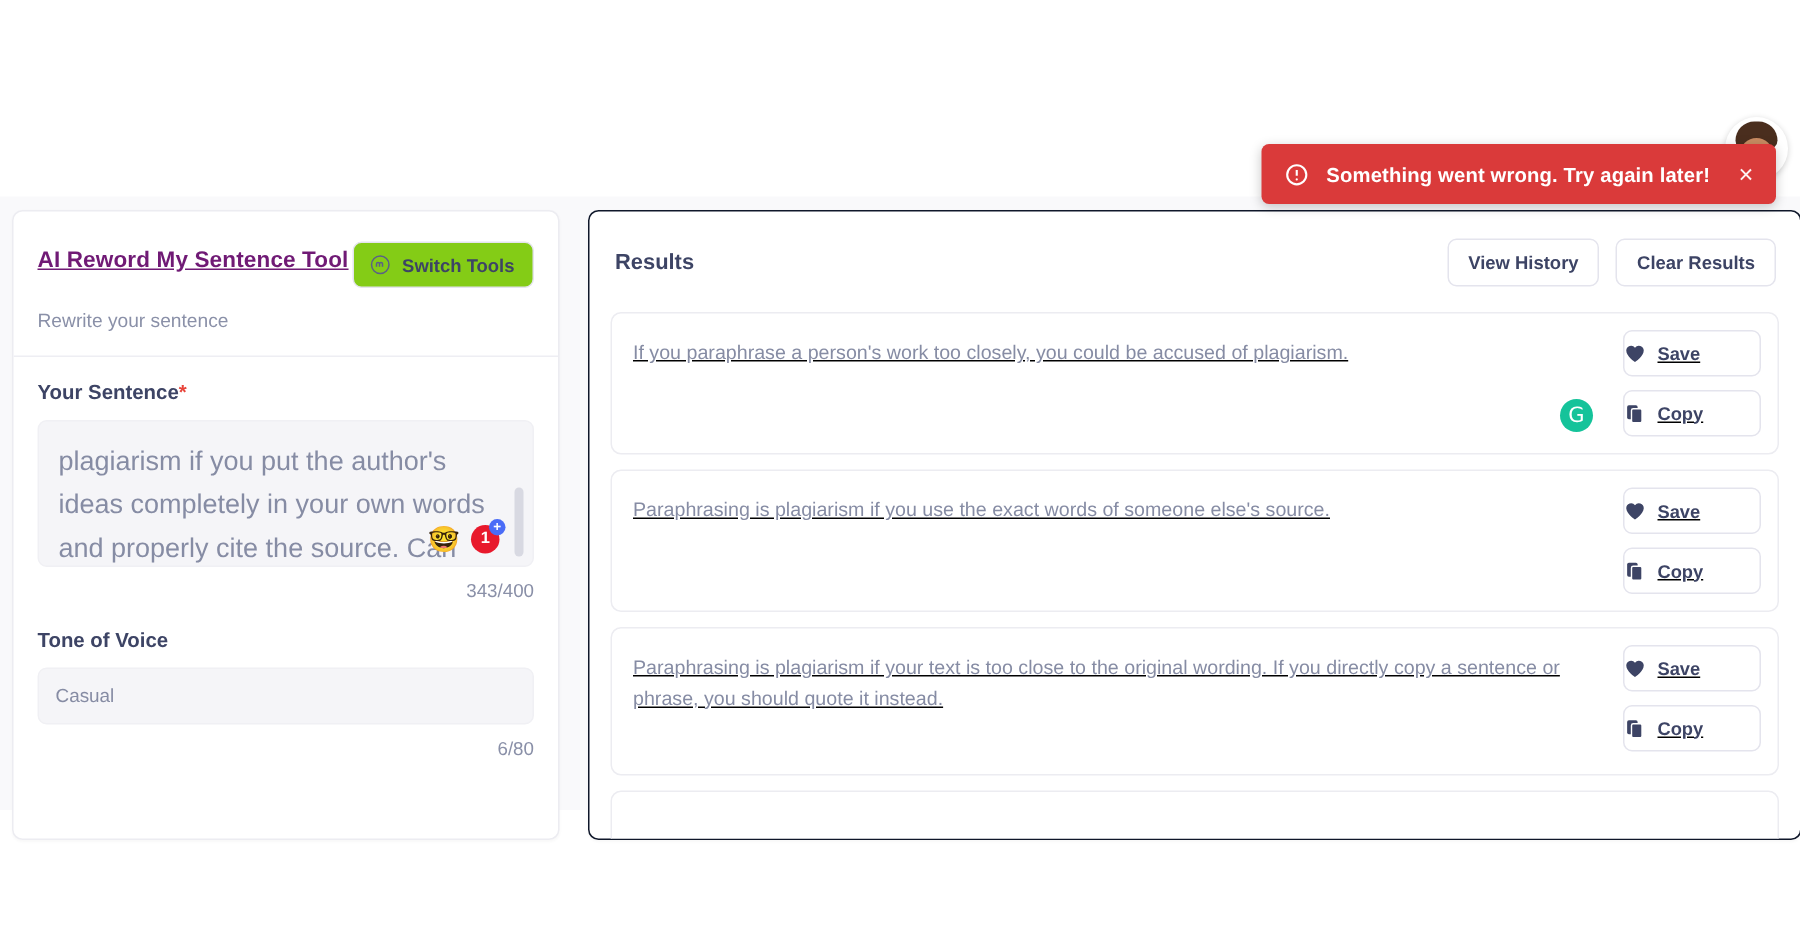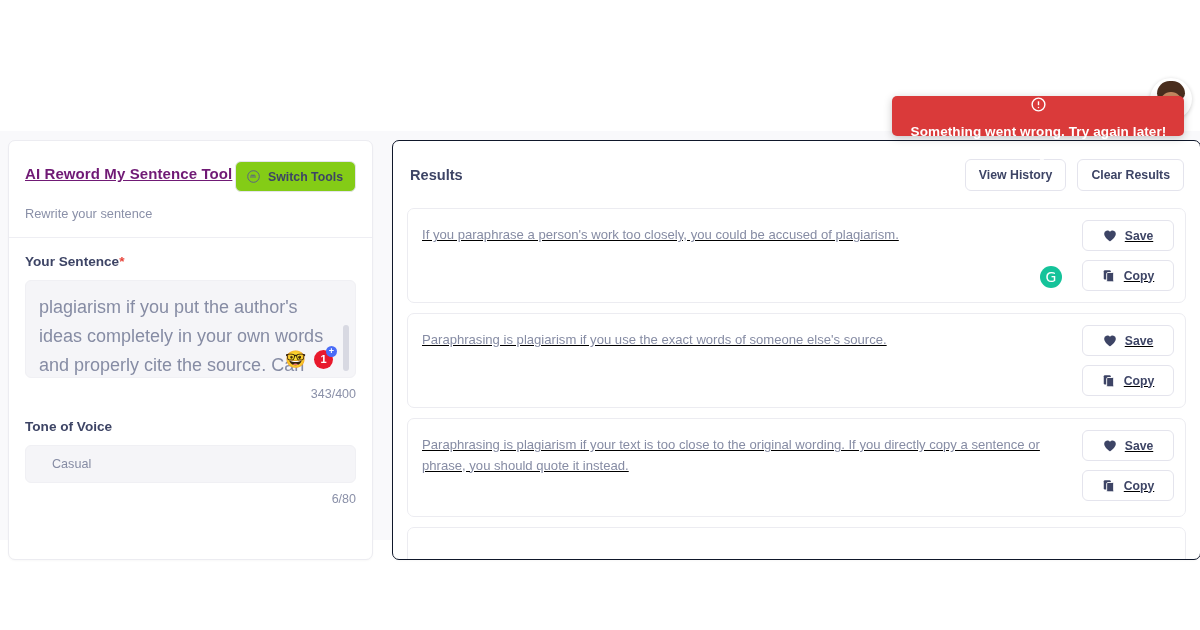--- a/index.html
+++ b/index.html
@@ -37,21 +37,20 @@
   
   .toast {
     position: absolute; top: 96px; right: 16px;
     min-width: 292px; height: 40px;
     background: #da3a3a;
     border-radius: 5px;
     display: flex; align-items: center; gap: 11px;
     padding: 0 14px 0 15px;
     box-shadow: 0 2px 8px rgba(0,0,0,.22);
     z-index: 40;
-    flex-direction: column;
   }
   .toast-msg {
     color: #ffffff; font-size: 13.5px; font-weight: 700;
     letter-spacing: .1px; white-space: nowrap; flex: 1;
   }
   .toast-close {
     color: #ffffff; font-size: 17px; line-height: 1;
     cursor: pointer; opacity: .95; padding: 2px 1px 2px 8px;
   }
   .ic-alert { width: 17px; height: 17px; flex: none; display:block; }
@@ -127,21 +126,21 @@
     position: absolute; right: -4px; top: -4px;
     width: 11px; height: 11px; border-radius: 50%;
     background: #4a6cf7; color: #fff;
     font-size: 9px; line-height: 11px; text-align: center; font-weight: 700;
   }
   .counter {
     text-align: right; font-size: 12.5px; color: #8a90a8; margin-top: 9px;
   }
   .input-box {
     background: #f5f5f8; border: 1px solid #f0f0f4; border-radius: 6px;
-    height: 38px; display: flex; align-items: center; padding: 0 26px;
+    height: 38px; display: flex; align-items: center; padding: 0 11px;
   }
   .input-box .val { font-size: 12.6px; color: #868ca4; }
   .mt-tone { margin-top: 18px; }
 
   
   .rp-head {
     display: flex; align-items: center; justify-content: space-between;
     padding: 18px 16px 17px 17px;
   }
   .rp-title { font-size: 14.6px; font-weight: 700; color: #3d4465; }
@@ -164,21 +163,21 @@
     flex: 1; font-size: 13.1px; line-height: 1.58; color: #868ca4;
     padding: 16px 14px 16px 14px;
   }
   .rc-side {
     width: 116px; flex: none; padding: 11px 11px 11px 0;
     display: flex; flex-direction: column; align-items: flex-end; gap: 9px;
   }
   .pill-btn {
     width: 92px; height: 31px;
     border: 1px solid #e4e4ed; border-radius: 6px; background: #fff;
-    display: flex; align-items: center; justify-content: center; gap: 8px;
+    display: flex; align-items: center; gap: 8px;
     cursor: pointer;
   }
   .pill-btn .lbl { font-size: 12.2px; font-weight: 700; color: #3d4465; }
   .grammarly {
     position: absolute; right: 123px; bottom: 14px;
     width: 22px; height: 22px; border-radius: 50%;
     background: #15c39a; color: #fff;
     font-size: 14px; font-weight: 400; font-family: "DejaVu Sans", sans-serif;
     display: flex; align-items: center; justify-content: center;
     line-height: 1; cursor: pointer;

